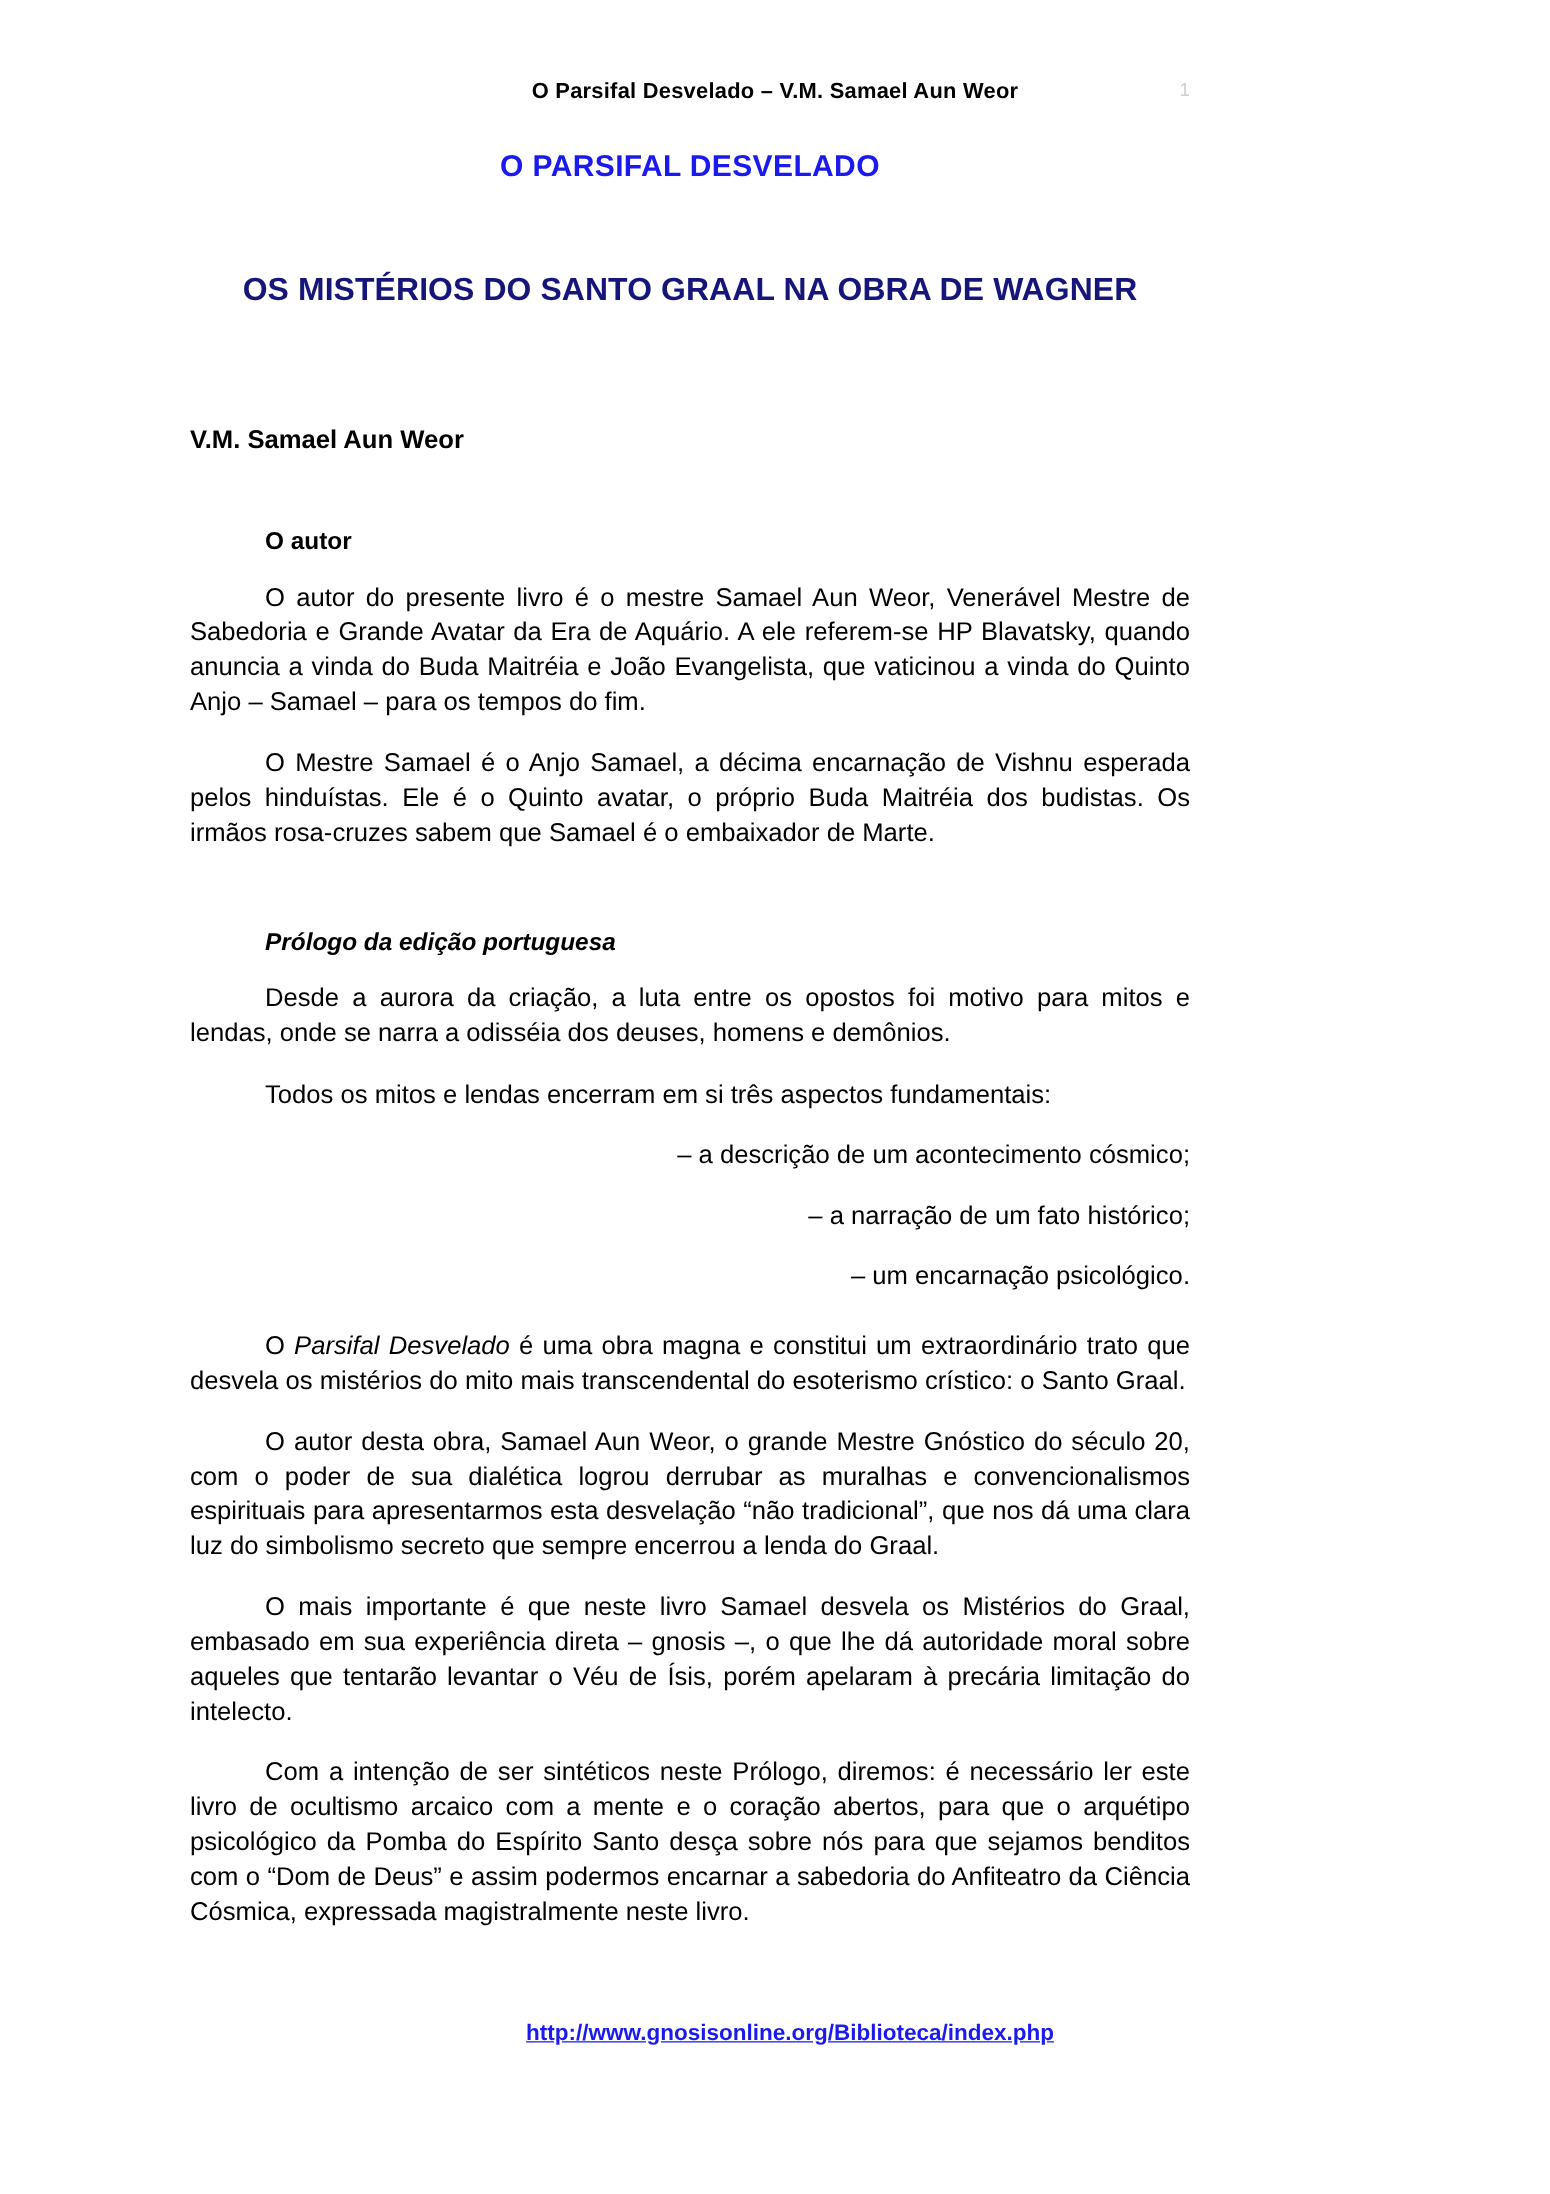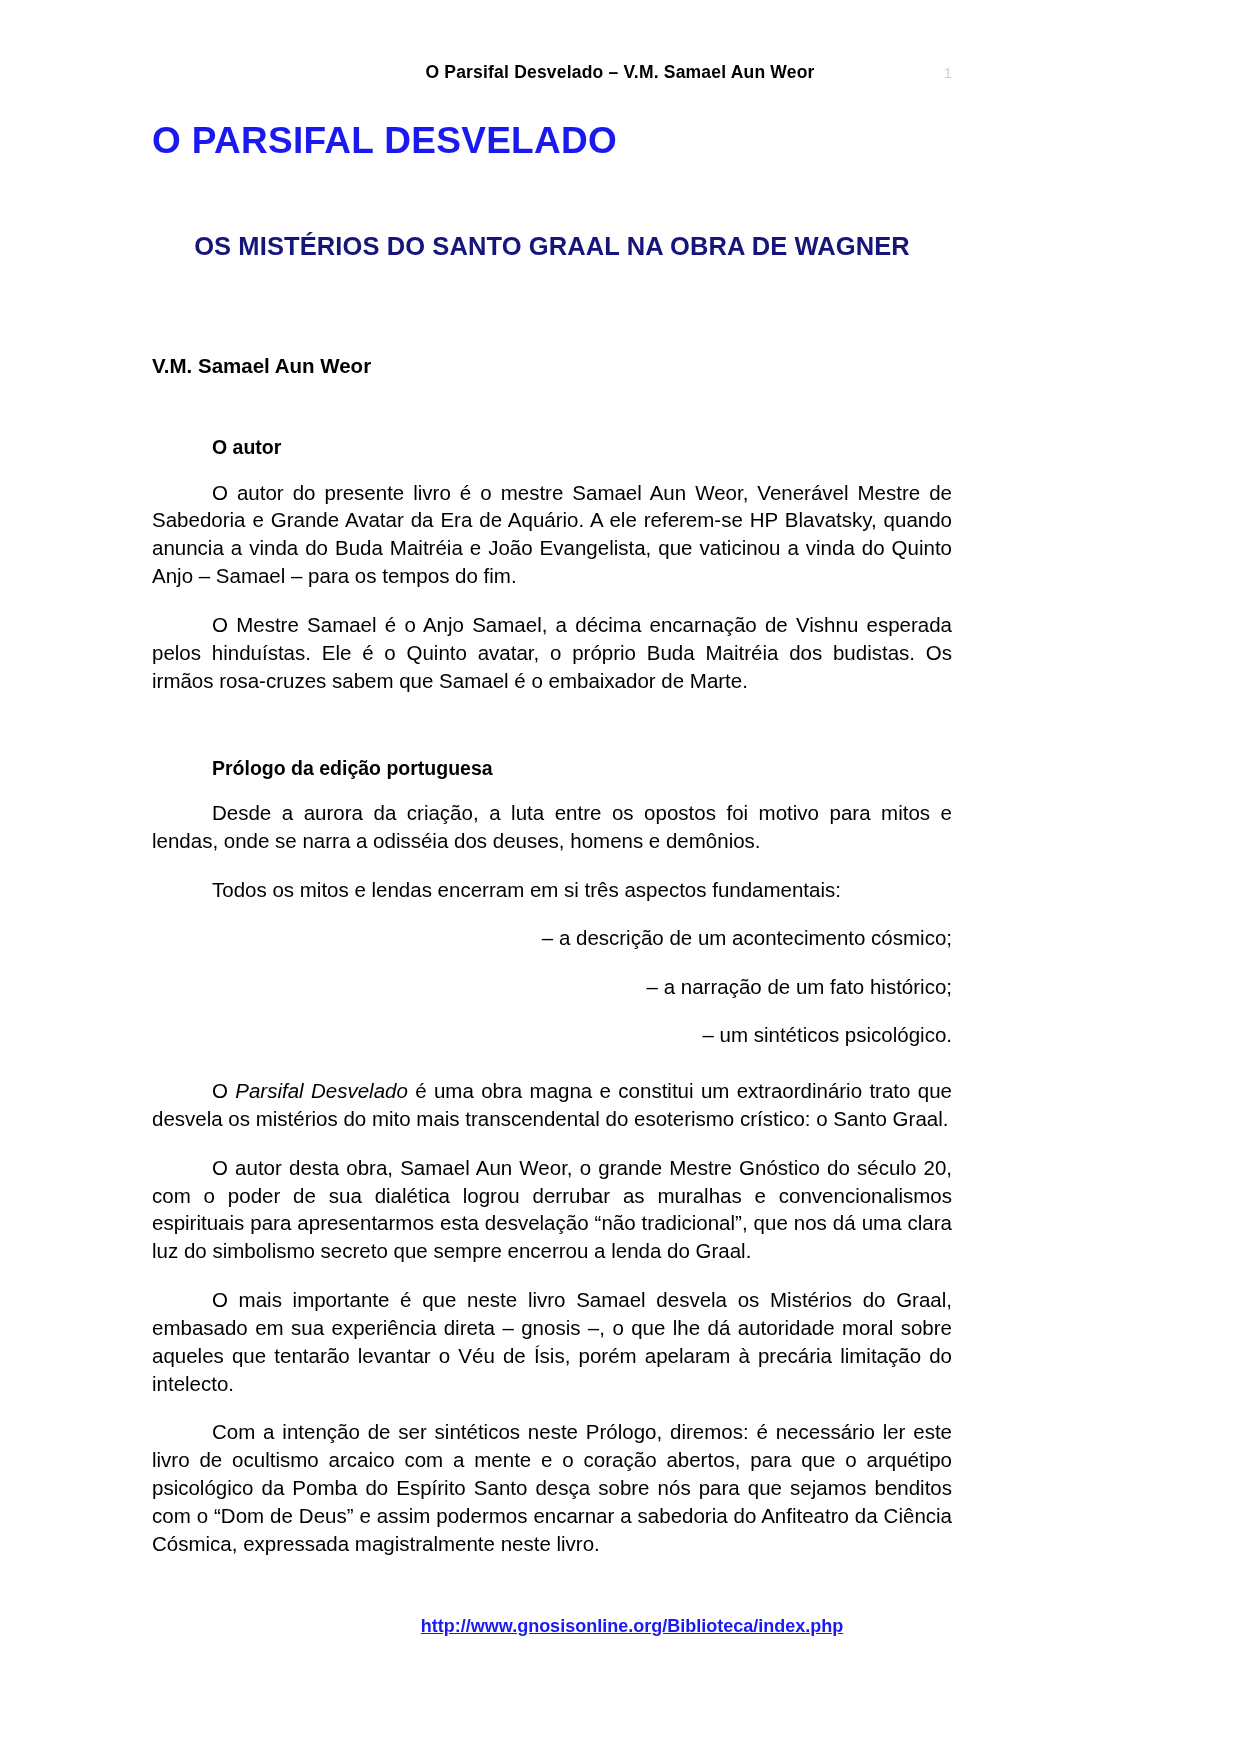--- a/index.html
+++ b/index.html
@@ -52,22 +52,22 @@
     width: 952px;
     text-align: right;
     font-size: 15px;
     font-weight: normal;
     color: #cfcfcf;
   }
 
   
   .main-title {
     margin-top: 120px;
-    text-align: left;
-    font-size: 37px;
+    text-align: center;
+    font-size: 24px;
     font-weight: bold;
     color: #1a1aee;
     letter-spacing: 0.3px;
   }
   .sub-title {
     margin-top: 70px;
     text-align: center;
     font-size: 25.5px;
     font-weight: bold;
     color: #16167a;
@@ -83,20 +83,21 @@
   
   .section-head {
     margin-top: 58px;
     margin-left: 60px;
     font-size: 19.5px;
     font-weight: bold;
     color: #000000;
   }
   .section-head.tight {
     margin-top: 62px;
+    font-style: italic;
   }
   .para {
     margin-top: 12px;
     font-size: 20.5px;
     line-height: 1.365;
     text-align: justify;
     text-justify: inter-word;
     color: #000000;
     hyphens: none;
   }
@@ -163,21 +164,21 @@
     <p class="para indent">O autor do presente livro é o mestre Samael Aun Weor, Venerável Mestre de Sabedoria e Grande Avatar da Era de Aquário. A ele referem-se HP Blavatsky, quando anuncia a vinda do Buda Maitréia e João Evangelista, que vaticinou a vinda do Quinto Anjo – Samael – para os tempos do fim.</p>
     <p class="para indent run-on">O Mestre Samael é o Anjo Samael, a décima encarnação de Vishnu esperada pelos hinduístas. Ele é o Quinto avatar, o próprio Buda Maitréia dos budistas. Os irmãos rosa-cruzes sabem que Samael é o embaixador de Marte.</p>
 
     <h3 class="section-head tight">Prólogo da edição portuguesa</h3>
 
     <p class="para indent">Desde a aurora da criação, a luta entre os opostos foi motivo para mitos e lendas, onde se narra a odisséia dos deuses, homens e demônios.</p>
     <p class="para indent run-on">Todos os mitos e lendas encerram em si três aspectos fundamentais:</p>
 
     <p class="dash-item first">– a descrição de um acontecimento cósmico;</p>
     <p class="dash-item">– a narração de um fato histórico;</p>
-    <p class="dash-item">– um sintéticos psicológico.</p>
+    <p class="dash-item">– um encarnação psicológico.</p>
 
     <p class="para indent gap-before"><span>O </span><em class="booktitle">Parsifal Desvelado</em><span> é uma obra magna e constitui um extraordinário trato que desvela os mistérios do mito mais transcendental do esoterismo crístico: o Santo Graal.</span></p>
 
     <p class="para indent run-on">O autor desta obra, Samael Aun Weor, o grande Mestre Gnóstico do século 20, com o poder de sua dialética logrou derrubar as muralhas e convencionalismos espirituais para apresentarmos esta desvelação “não tradicional”, que nos dá uma clara luz do simbolismo secreto que sempre encerrou a lenda do Graal.</p>
     <p class="para indent run-on">O mais importante é que neste livro Samael desvela os Mistérios do Graal, embasado em sua experiência direta – gnosis –, o que lhe dá autoridade moral sobre aqueles que tentarão levantar o Véu de Ísis, porém apelaram à precária limitação do intelecto.</p>
     <p class="para indent run-on">Com a intenção de ser sintéticos neste Prólogo, diremos: é necessário ler este livro de ocultismo arcaico com a mente e o coração abertos, para que o arquétipo psicológico da Pomba do Espírito Santo desça sobre nós para que sejamos benditos com o “Dom de Deus” e assim podermos encarnar a sabedoria do Anfiteatro da Ciência Cósmica, expressada magistralmente neste livro.</p>
 
   </div>
 
   <div class="footer">

